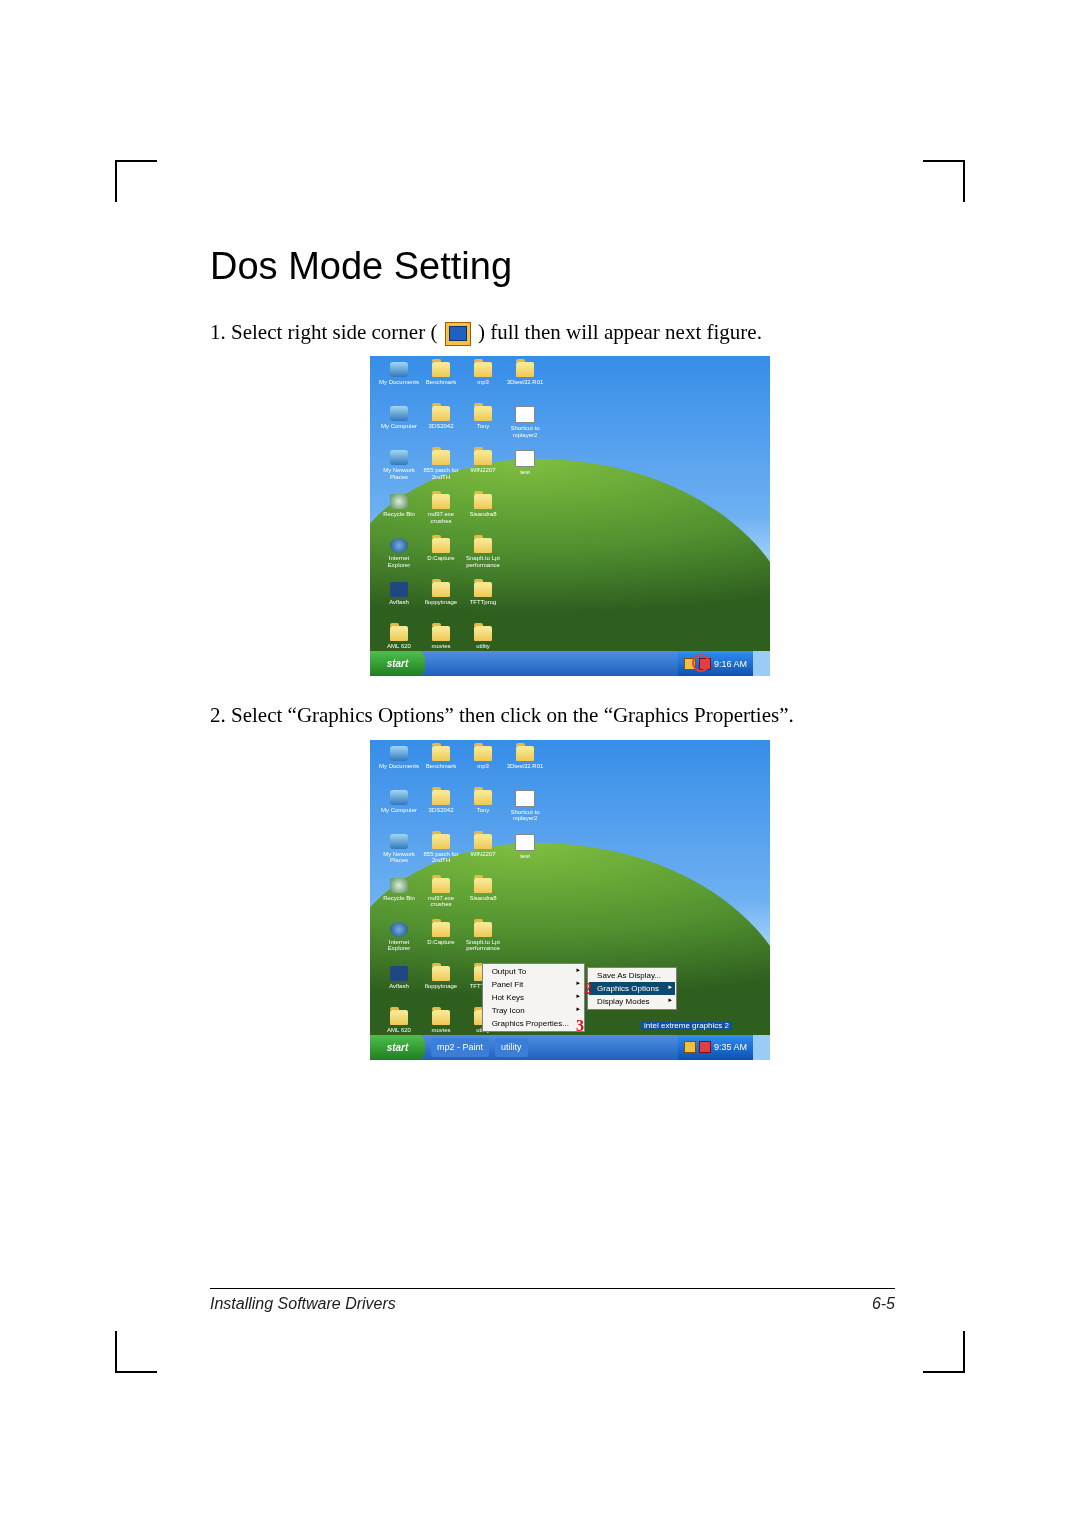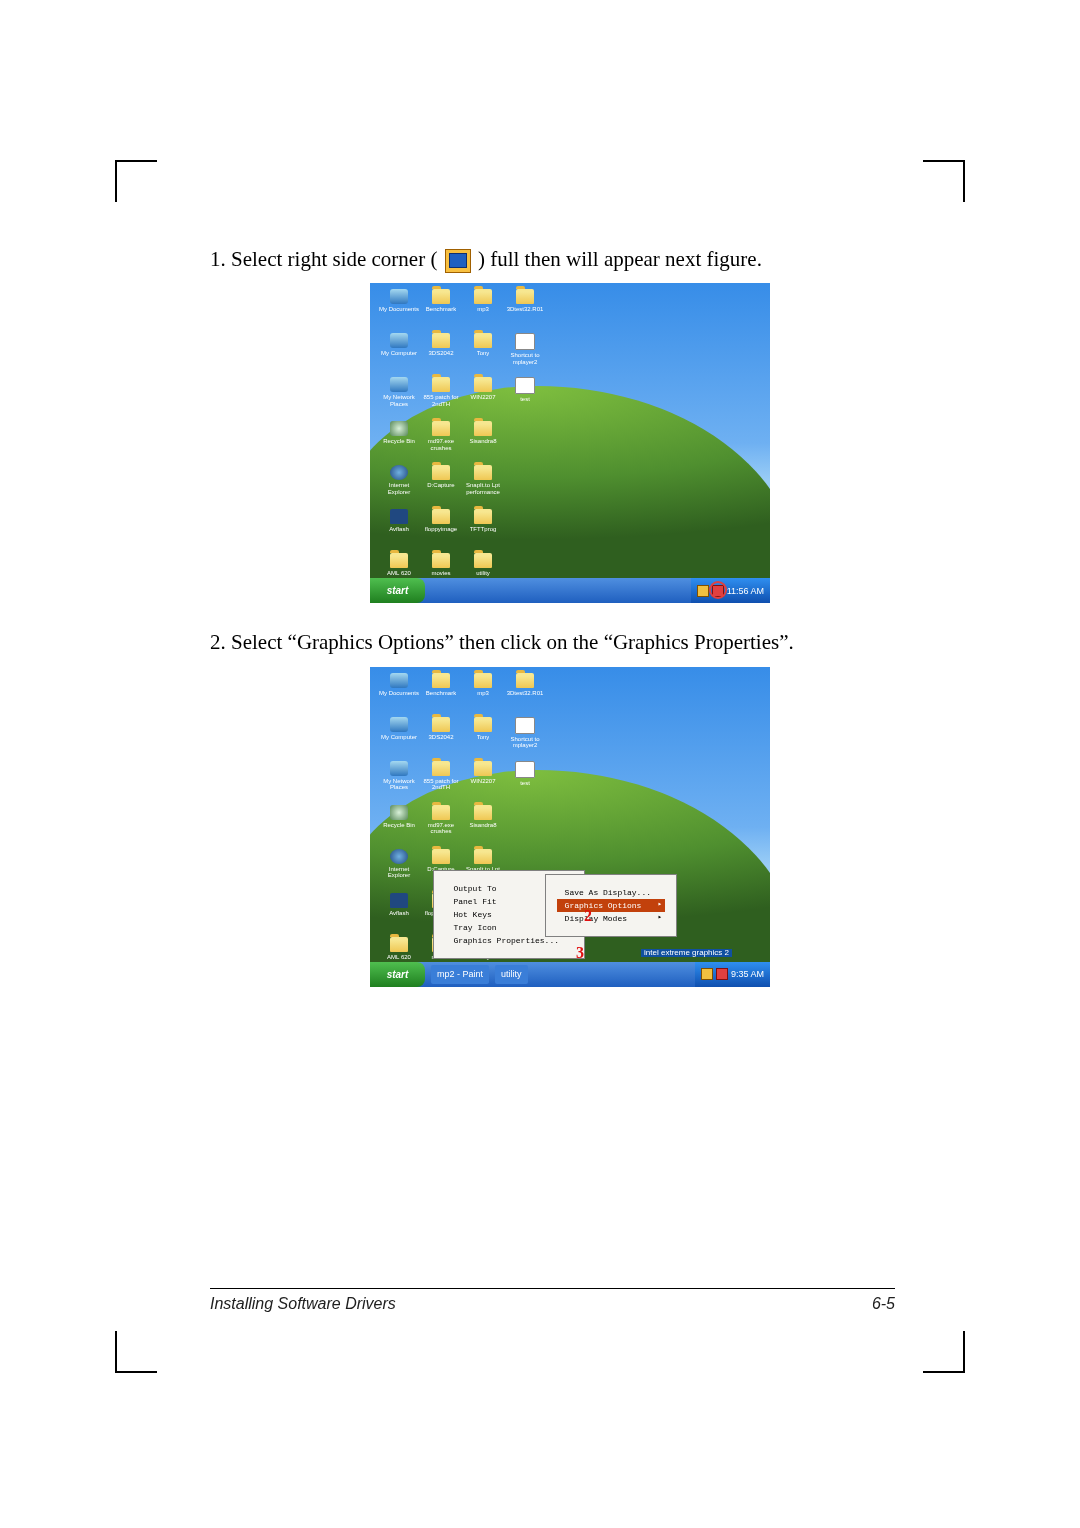--- a/index.html
+++ b/index.html
@@ -85,21 +85,21 @@
     position: absolute; inset: 0;
     background: linear-gradient(180deg, #378de8 0%, #6eb0f2 50%, #9acdf6 62%);
   }
   .hill {
     position: absolute; left: -30px; right: -30px; bottom: 25px; height: 60%;
     background: radial-gradient(120% 80% at 40% 0%, #7fbf3f 0%, #4f8f2f 60%, #2f5f1f 100%);
     border-top-left-radius: 60% 100%;
     border-top-right-radius: 80% 140%;
   }
   .taskbar {
-    position: absolute; left:0; right:0; bottom:0; height: 25px;
+    position: absolute; left:0; right:17px; bottom:0; height: 25px;
     background: linear-gradient(180deg, #4f8fe0 0%, #1f5fbf 100%);
     color: #fff;
     font-family: Tahoma, Arial, sans-serif;
     font-size: 10px;
     display: flex; align-items: center;
   }
   .startbtn {
     background: linear-gradient(180deg, #4fbf4f 0%, #1f7f1f 100%);
     height: 25px;
     width: 55px;
@@ -172,28 +172,28 @@
   .dicon .ic.ie { background: radial-gradient(circle,#70b0e0,#204880); border-radius:50%;}
   .dicon .ic.ie::before{display:none;}
   .dicon .ic.av { background:#204880; }
   .dicon .ic.av::before{display:none;}
   .dicon .lbl { white-space: normal; max-width: 42px; overflow:hidden; }
 
   .context-menu {
     position: absolute;
     background: #f5f4f0;
     border: 1px solid #808080;
-    font-family: Liberation Mono, monospace;
+    font-family: Liberation Sans, sans-serif;
     font-size: 8px;
     color: #000;
-    padding: 11px;
+    padding: 1px;
   }
   .context-menu .mi { padding: 2px 14px 2px 8px; white-space: nowrap; position:relative;}
   .context-menu .mi.arrow::after { content:"▸"; position:absolute; right:3px; top:1px; font-size:7px;}
-  .context-menu .mi.hilite { background:#c2410c; color:#fff; }
+  .context-menu .mi.hilite { background:#0c4a6e; color:#fff; }
 
   .intel-logo {
     position:absolute;
     background:#1050a0;
     color:#fff;
     font-family: Arial,sans-serif;
     font-size:8px;
     padding:0 3px;
     line-height:1.0;
   }
@@ -224,20 +224,21 @@
 <body>
 
 <div class="page">
 
   <div class="crop-tl"></div>
   <div class="crop-tr"></div>
   <div class="crop-bl"></div>
   <div class="crop-br"></div>
 
   <div class="content">
+    <h1 class="title">Dos Mode Setting</h1>
 
 
     <p class="step">
       <span>1. Select right side corner (</span>
       <span class="inline-icon"></span>
       <span>) full then will appear next figure.</span>
     </p>
 
     <div class="screenshot" id="ss1">
       <div class="sky"></div>
@@ -342,21 +343,21 @@
             <div class="ic "></div>
             <div class="lbl">utility</div>
           </div>
         </div>
       <div class="taskbar">
         <div class="startbtn">start</div>
         <div class="tray">
           <span class="trayicon"></span>
           <span class="trayicon red"></span>
           <span class="trayicon circled"></span>
-          <span>11:56 AM</span>
+          <span>9:16 AM</span>
         </div>
       </div>
     </div>
 
     <p class="step">2. Select “Graphics Options” then click on the “Graphics Properties”.</p>
 
     <div class="screenshot" id="ss2">
       <div class="sky"></div>
       <div class="hill"></div>
       <div class="desktop-icons">

